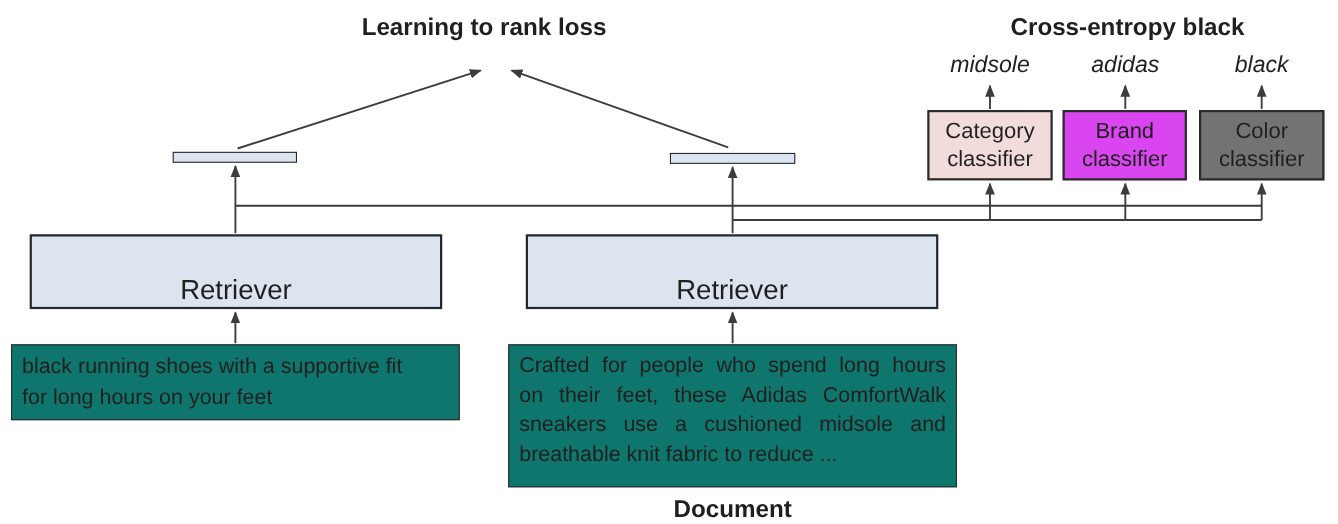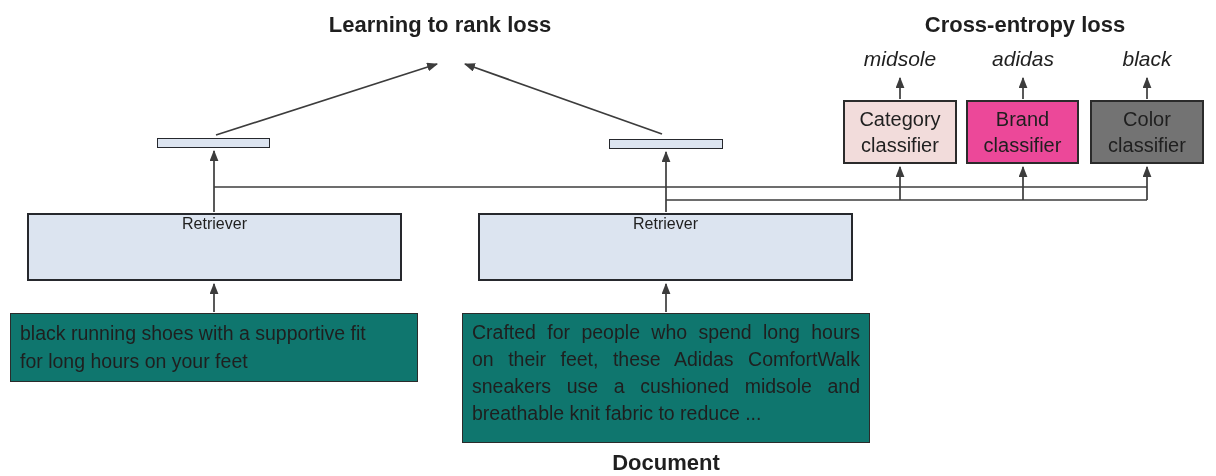--- a/index.html
+++ b/index.html
@@ -14,22 +14,22 @@
     letter-spacing:0px;white-space:nowrap;
   }
   .pred-label{
     position:absolute;z-index:3;font-size:21px;font-style:italic;text-align:center;white-space:nowrap;
   }
   .classifier{
     border:2px solid #2b2b2b;display:flex;flex-direction:column;justify-content:center;
     align-items:center;font-size:20px;line-height:26px;text-align:center;
   }
   .retriever{
-    border:2px solid #26282d;display:flex;justify-content:center;align-items:flex-start;
-    font-size:16px;
+    border:2px solid #26282d;display:flex;justify-content:center;align-items:flex-end;
+    font-size:25px;
   }
   .embed-bar{border:1.5px solid #26282d;}
   .text-box{
     background:#0f766e;border:1.5px solid #2b2b2b;font-size:19.5px;padding:5px 9px;
   }
   .text-box .tline{line-height:28px;white-space:nowrap;}
   .text-box.doc .tline{line-height:27px;white-space:normal;}
   .text-box.doc .tline.just{text-align:justify;text-align-last:justify;}
   .caption{
     position:absolute;z-index:3;font-size:22px;font-weight:bold;text-align:center;white-space:nowrap;
@@ -66,31 +66,31 @@
       <line x1="1023" y1="200" x2="1023" y2="167" marker-end="url(#arrow)"></line>
       <line x1="1147" y1="200" x2="1147" y2="167" marker-end="url(#arrow)"></line>
 
       <line x1="900" y1="99" x2="900" y2="78" marker-end="url(#arrow)"></line>
       <line x1="1023" y1="99" x2="1023" y2="78" marker-end="url(#arrow)"></line>
       <line x1="1147" y1="99" x2="1147" y2="78" marker-end="url(#arrow)"></line>
     </g>
   </svg>
 
   <div class="loss-title" style="left:310px;top:12px;width:260px;">Learning to rank loss</div>
-  <div class="loss-title" style="left:895px;top:12px;width:260px;">Cross-entropy loss</div>
+  <div class="loss-title" style="left:895px;top:12px;width:260px;">Cross-entropy black</div>
 
   <div class="pred-label" style="left:840px;top:47px;width:120px;">midsole</div>
   <div class="pred-label" style="left:963px;top:47px;width:120px;">adidas</div>
   <div class="pred-label" style="left:1087px;top:47px;width:120px;">black</div>
 
   <div class="box classifier" style="left: 843px; top: 100px; width: 114px; height: 64px; background-color: rgb(242, 220, 219);">
     <div>Category</div>
     <div>classifier</div>
   </div>
-  <div class="box classifier" style="left: 966px; top: 100px; width: 113px; height: 64px; background-color: #ec4899;">
+  <div class="box classifier" style="left: 966px; top: 100px; width: 113px; height: 64px; background-color: #d946ef;">
     <div>Brand</div>
     <div>classifier</div>
   </div>
   <div class="box classifier" style="left: 1090px; top: 100px; width: 114px; height: 64px; background-color: #737373;">
     <div>Color</div>
     <div>classifier</div>
   </div>
 
   <div class="box embed-bar" style="left: 157px; top: 138px; width: 113px; height: 10px; background-color: rgb(220, 228, 240);"></div>
   <div class="box embed-bar" style="left: 609px; top: 139px; width: 114px; height: 10px; background-color: rgb(220, 228, 240);"></div>

